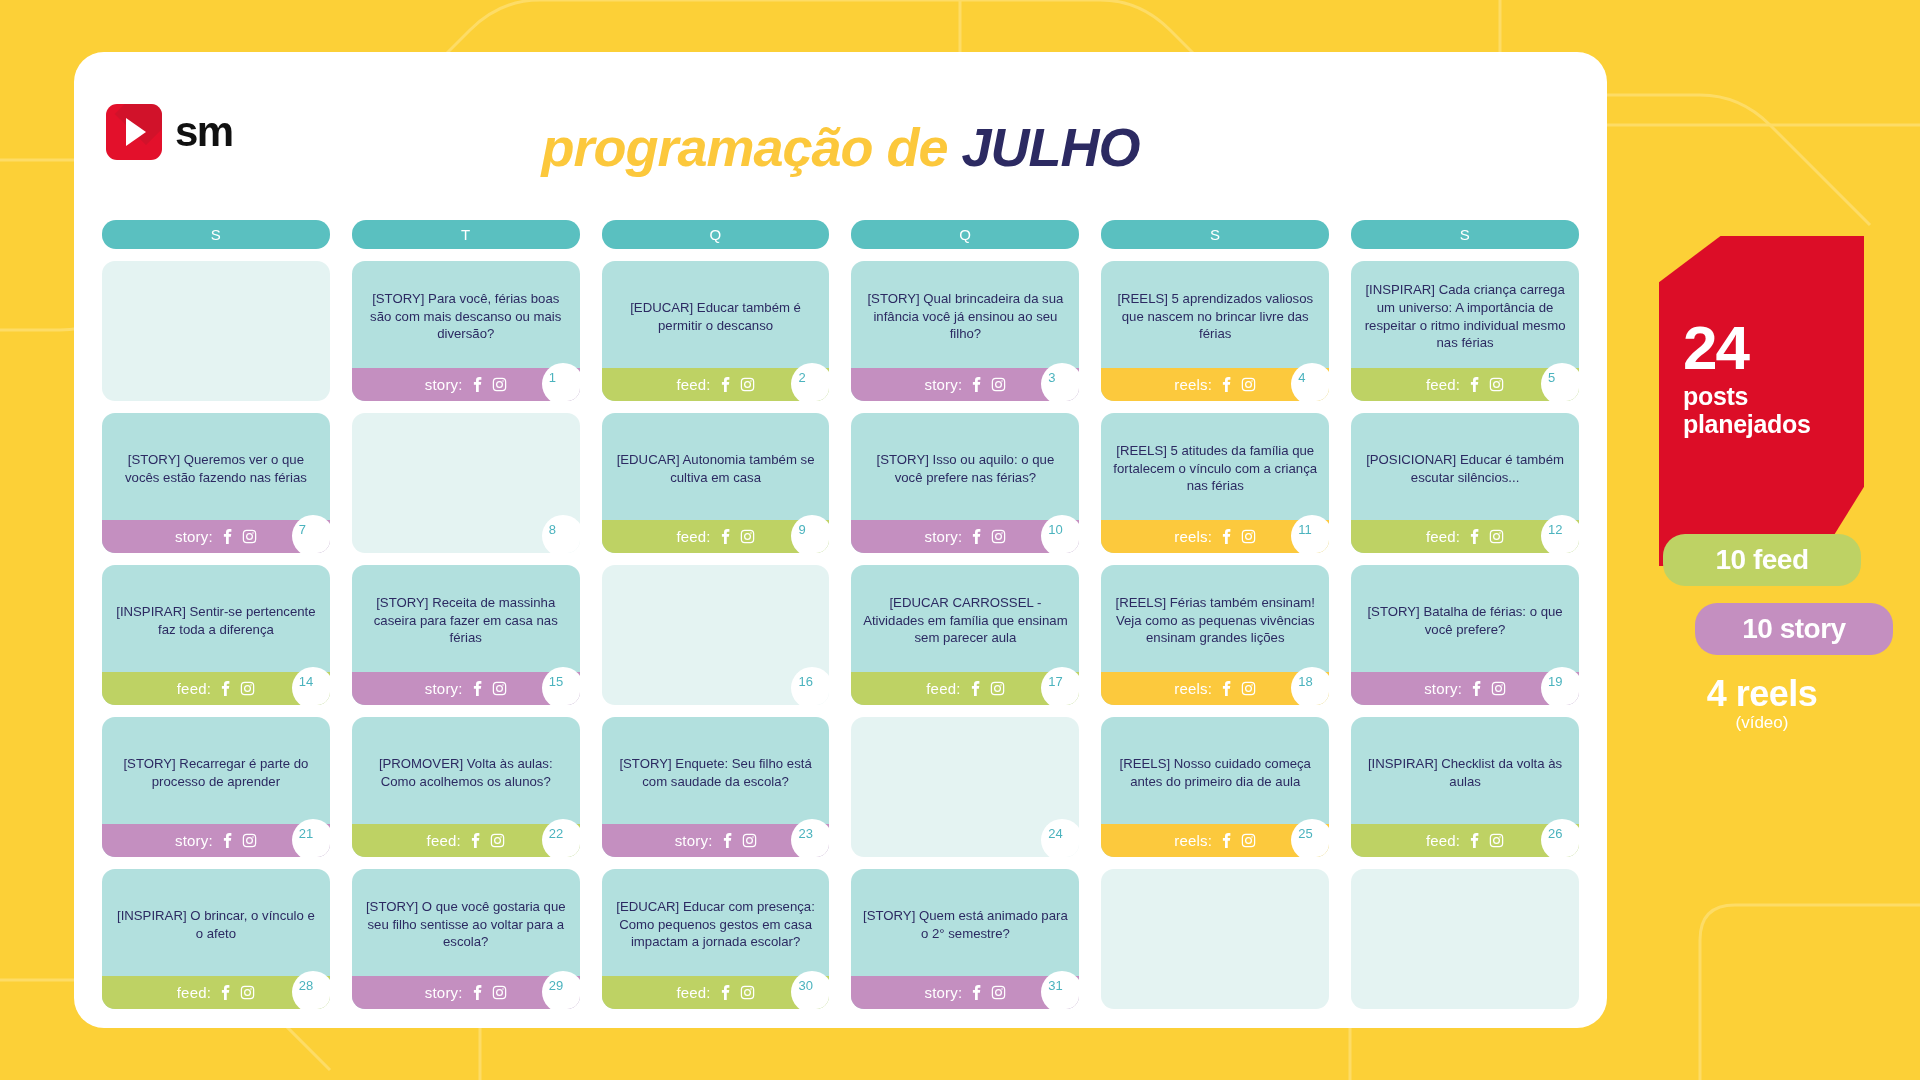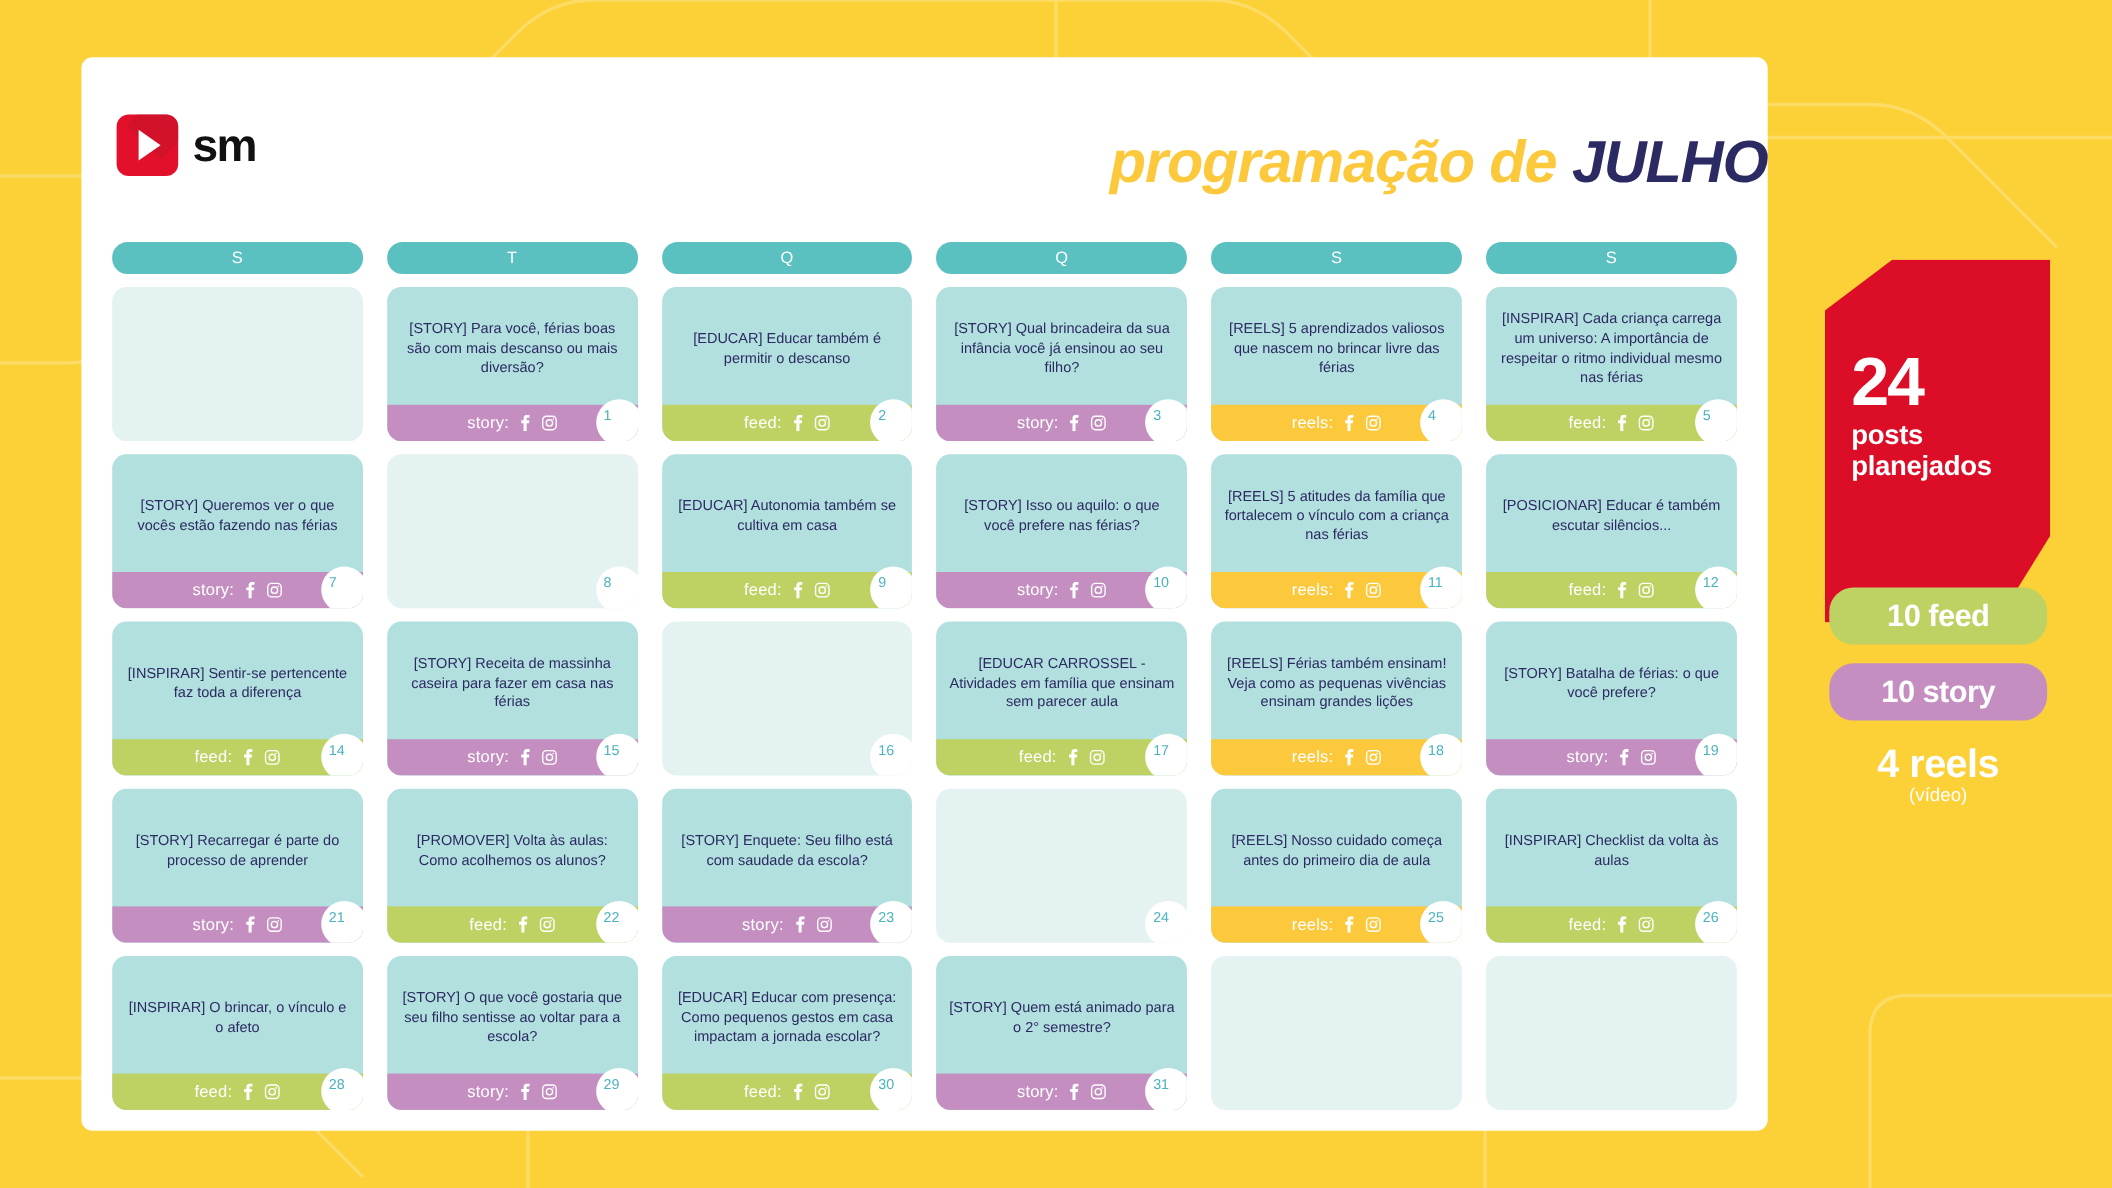--- a/index.html
+++ b/index.html
@@ -15,21 +15,21 @@
   
   .bg-lines { position: absolute; inset: 0; pointer-events: none; }
   .bg-lines svg { width: 100%; height: 100%; display: block; }
 
   
   .board {
     position: absolute;
     left: 74px; top: 52px;
     width: 1533px; height: 976px;
     background: #FFFFFF;
-    border-radius: 10px;
+    border-radius: 30px;
     z-index: 2;
   }
 
   
   .header {
     position: absolute; left: 0; top: 0;
     width: 100%; height: 142px;
   }
   .logo-wrap {
     position: absolute; left: 32px; top: 52px;
@@ -55,21 +55,21 @@
     border-left: 20px solid #FFFFFF;
     border-top: 14px solid transparent;
     border-bottom: 14px solid transparent;
   }
   .logo-text {
     font-size: 42px; font-weight: 700; letter-spacing: -1.5px;
     color: #111111; line-height: 1;
   }
   .title {
     position: absolute; left: 0; top: 0;
-    width: 100%; text-align: right;
+    width: 100%; text-align: center;
     padding-top: 64px;
     font-size: 54px; font-style: italic; font-weight: 700;
     letter-spacing: -1px; white-space: nowrap;
   }
   .title .t1 { color: #FCC83C; }
   .title .t2 { color: #2C2A62; }
 
   
   .grid {
     position: absolute;
@@ -157,21 +157,21 @@
     position: absolute;
     left: 1663px;
     width: 198px; height: 52px;
     border-radius: 22px;
     display: flex; align-items: center; justify-content: center;
     color: #FFFFFF; font-size: 28px; font-weight: 700;
     letter-spacing: -.5px;
     z-index: 4;
   }
   .pill.feed  { top: 534px; background: #BED264; }
-  .pill.story { top: 603px; background: #C48FC0; }
+  .pill.story { top: 603px; background: #C48FC0; margin-left: 32px; }
   .reels-note {
     position: absolute;
     left: 1663px; top: 676px;
     width: 198px; text-align: center;
     color: #FFFFFF; z-index: 4;
   }
   .reels-note .r1 { font-size: 36px; font-weight: 700; letter-spacing: -.5px; line-height: 1; }
   .reels-note .r2 { font-size: 17px; font-weight: 400; margin-top: 1px; }
 </style>
 </head>

